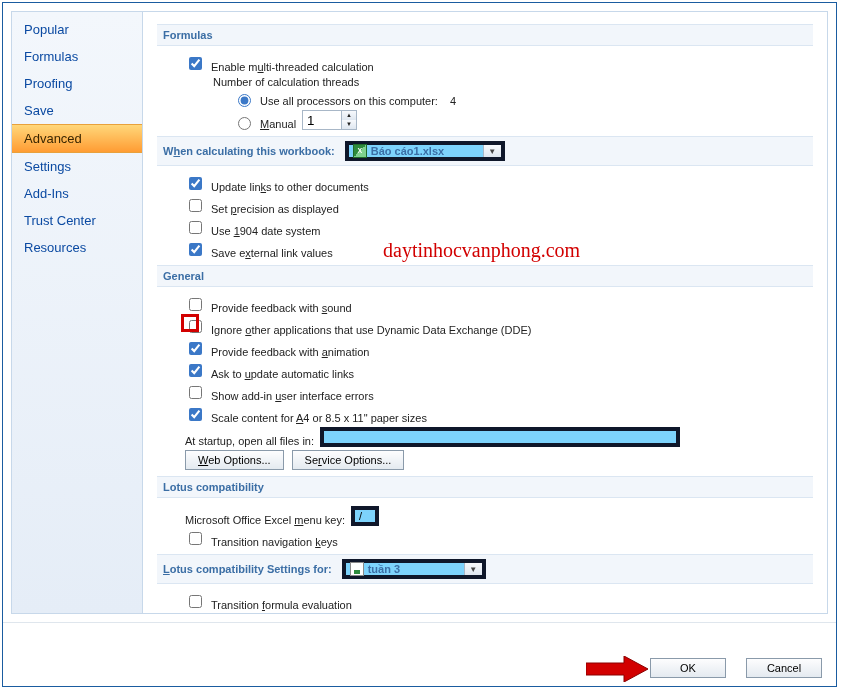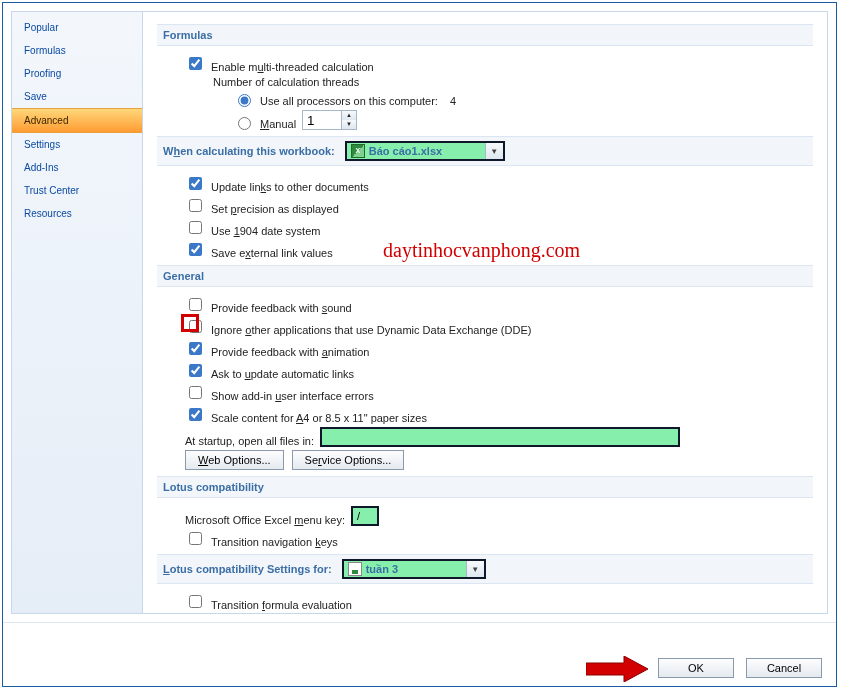--- a/index.html
+++ b/index.html
@@ -59,21 +59,21 @@
   .nav {
     width: 132px;
     background: linear-gradient(to bottom, #f3f7fc, #e5edf7);
     border: 1px solid #c7d8ea;
     padding: 4px 0;
   }
   .nav-item {
     padding: 6px 12px;
     color: #0b4aa2;
     cursor: pointer;
-    font-size: 10px;
+    font-size: 13px;
   }
   .nav-item.selected {
     background: linear-gradient(to bottom, #ffd77a 0%, #ff9c33 100%);
     color: #3a2600;
     border-top: 1px solid #e8a13c;
     border-bottom: 1px solid #e8a13c;
   }
   .content {
     flex: 1;
     border: 1px solid #c7d8ea;
@@ -103,22 +103,22 @@
     margin: 3px 0 3px 28px;
     color: #222;
   }
   .opt-row.sub { margin-left: 56px; }
   input[type=checkbox], input[type=radio] {
     width: 13px; height: 13px;
     accent-color: #3b78c7;
   }
   .u { text-decoration: underline; }
   .num-input, .text-input, .dropdown {
-    border: 2px solid #0f172a;
-    background: #86efac;
+    border: 4px solid #0f172a;
+    background: #7dd3fc;
     height: 20px;
     padding: 0 4px;
     font-size: 11px;
   }
   .dropdown {
     display: inline-flex;
     align-items: center;
     gap: 6px;
     min-width: 130px;
     padding: 0;
@@ -177,21 +177,21 @@
     background: linear-gradient(to bottom, #fdfdfe, #e4eaf0);
     padding: 3px 12px;
     font-size: 11px;
     cursor: pointer;
   }
   .btn-row-footer {
     position: absolute;
     right: 14px;
     bottom: 8px;
     display: flex;
-    gap: 12px;
+    gap: 20px;
     padding-left: 36px;
   }
   .footer {
     height: 38px;
     border-top: 1px solid #dfe6ed;
   }
   .wide-input { width: 360px; }
   .watermark {
     position: absolute;
     top: 236px; left: 380px;

